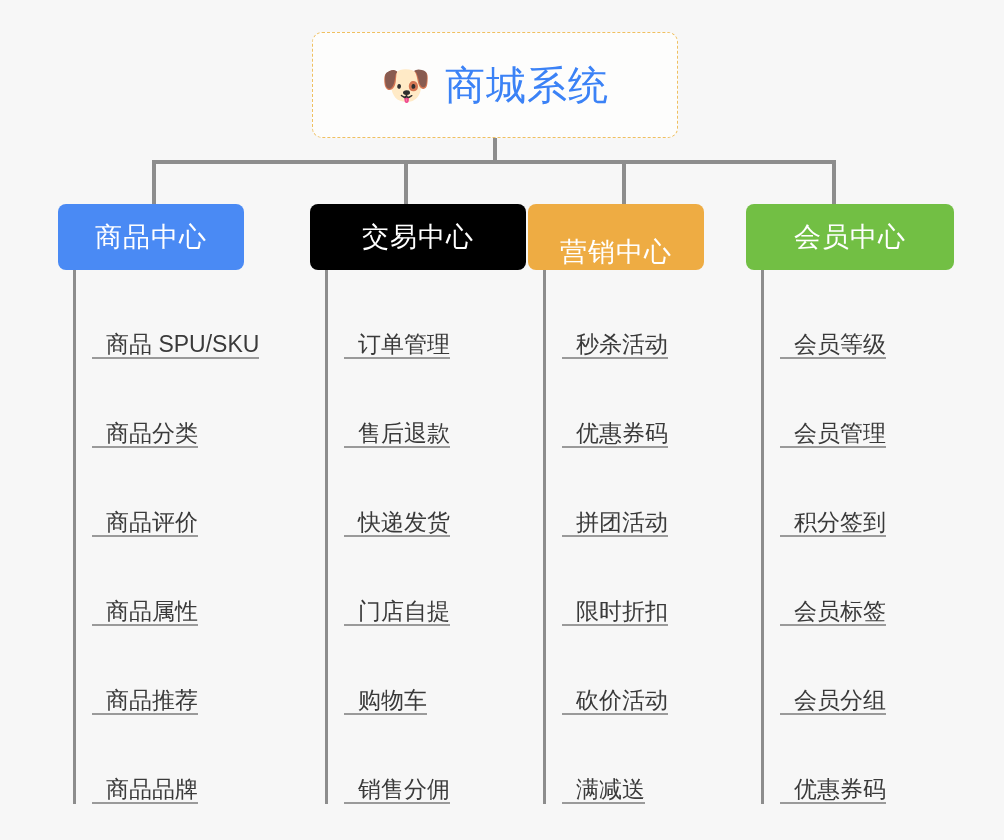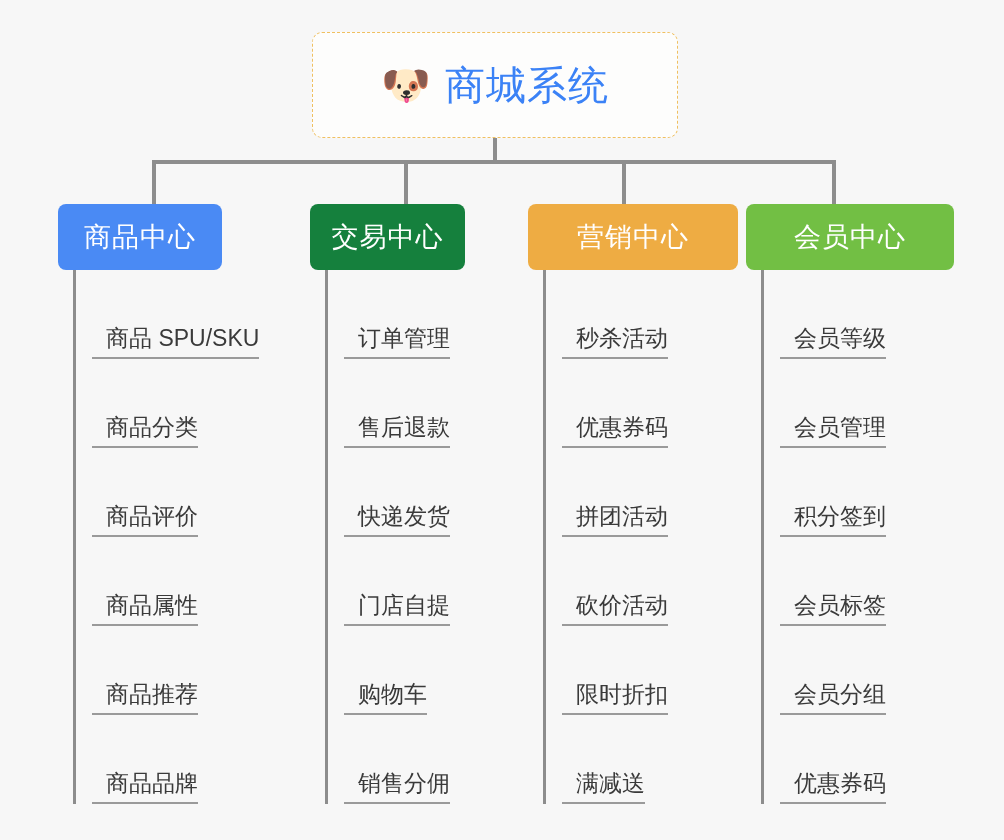--- a/index.html
+++ b/index.html
@@ -90,23 +90,23 @@
     height: 66px;
     border-radius: 8px;
     display: flex;
     align-items: center;
     justify-content: center;
     color: #ffffff;
     font-size: 27px;
     letter-spacing: 1px;
     box-sizing: border-box;
   }
-  .cat-box.c1 { width: 164px; background: #4a8af4; }
-  .cat-box.c2 { width: 155px; background: #15803d; }
-  .cat-box.c3 { width: 210px; background: #eeac43; }
+  .cat-box.c1 { width: 186px; background: #4a8af4; }
+  .cat-box.c2 { width: 216px; background: #000000; }
+  .cat-box.c3 { width: 176px; background: #eeac43; align-items: flex-end; }
   .cat-box.c4 { width: 208px; background: #72bf44; }
 
   
   .leaf-list {
     position: relative;
     margin-left: 15px;
     padding-left: 0;
     border-left: 3px solid #8d8d8d;
     margin-top: 0;
   }
@@ -115,21 +115,20 @@
     height: 89px;
     display: flex;
     align-items: flex-end;
     padding-left: 30px;
     box-sizing: border-box;
   }
   .leaf-text {
     font-size: 23px;
     color: #3a3a3a;
     line-height: 1.1;
-    padding-bottom: 6px;
     border-bottom: 2px solid #9a9a9a;
     white-space: nowrap;
     margin-left: -14px;
     padding-left: 14px;
   }
 </style>
 </head>
 <body>
 
 <div id="mindmap">
@@ -206,24 +205,24 @@
       <div class="leaf-item">
           <span class="leaf-text">秒杀活动</span>
         </div>
       <div class="leaf-item">
           <span class="leaf-text">优惠券码</span>
         </div>
       <div class="leaf-item">
           <span class="leaf-text">拼团活动</span>
         </div>
       <div class="leaf-item">
+          <span class="leaf-text">限时折扣</span>
+        </div>
+      <div class="leaf-item">
           <span class="leaf-text">砍价活动</span>
-        </div>
-      <div class="leaf-item">
-          <span class="leaf-text">限时折扣</span>
         </div>
       <div class="leaf-item">
           <span class="leaf-text">满减送</span>
         </div>
     </div>
   </div>
 
   <div class="column c4">
     <div class="cat-box c4">
       <span>会员中心</span>

